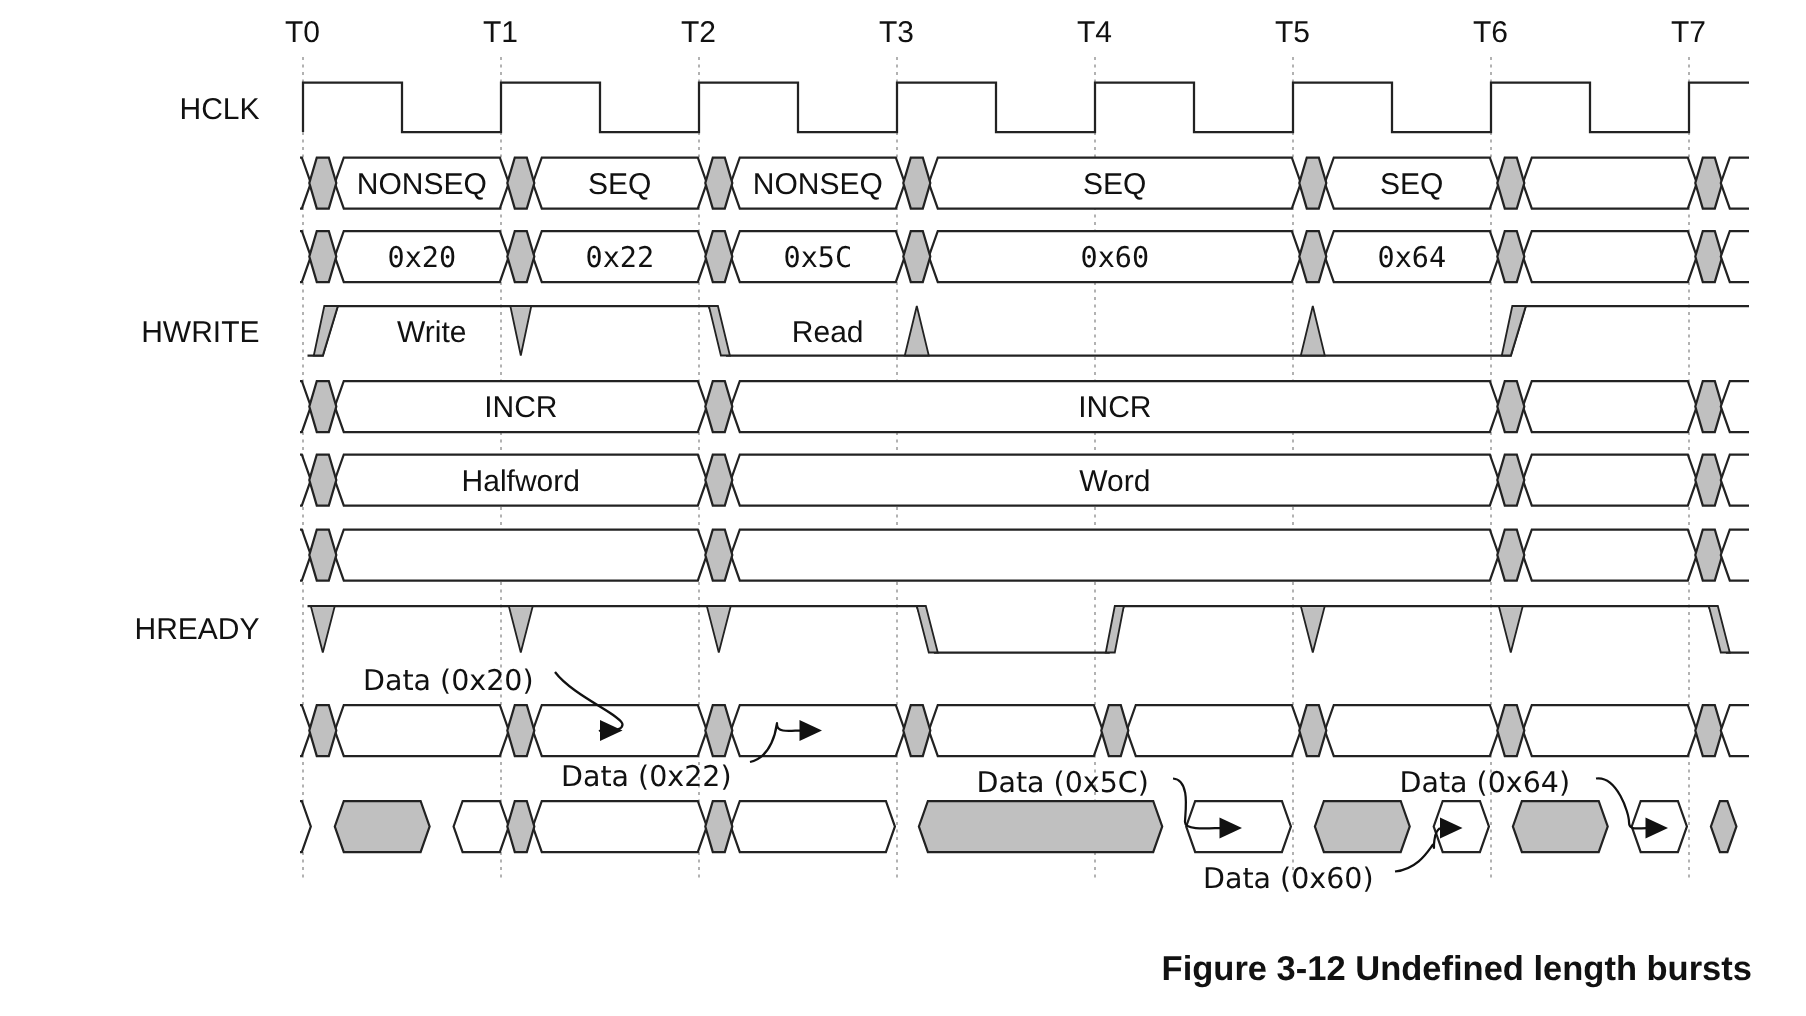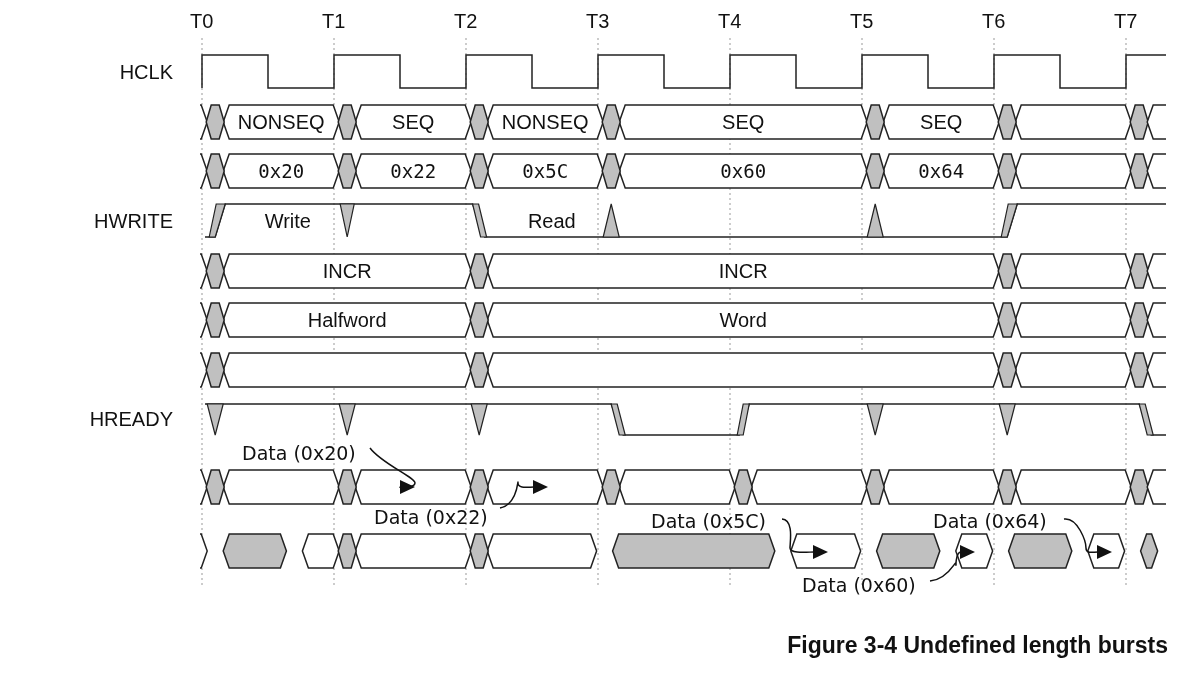--- a/index.html
+++ b/index.html
@@ -217,13 +217,13 @@
       <polygon points="828,552 813,545 813,559" fill="#111"></polygon>
       <text x="802" y="592" class="note">Data (0x60)</text>
       <path d="M930 581 C950 579, 956 558, 956 564 S955 552, 961 552" fill="none" stroke="#111" stroke-width="1.5"></path>
       <polygon points="975,552 960,545 960,559" fill="#111"></polygon>
       <text x="933" y="528" class="note">Data (0x64)</text>
       <path d="M1064 519 C1078 517, 1086 542, 1086 548 S1092 552, 1098 552" fill="none" stroke="#111" stroke-width="1.5"></path>
       <polygon points="1112,552 1097,545 1097,559" fill="#111"></polygon>
     </g>
 </svg>
 
-<div class="caption">Figure 3-4 Undefined length bursts</div>
+<div class="caption">Figure 3-12 Undefined length bursts</div>
 
 </body></html>

